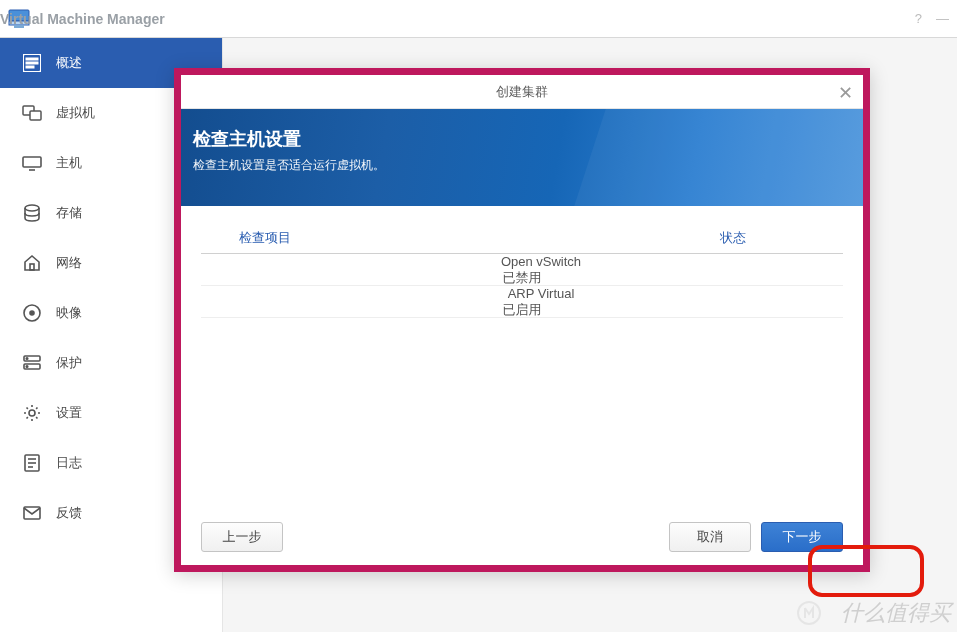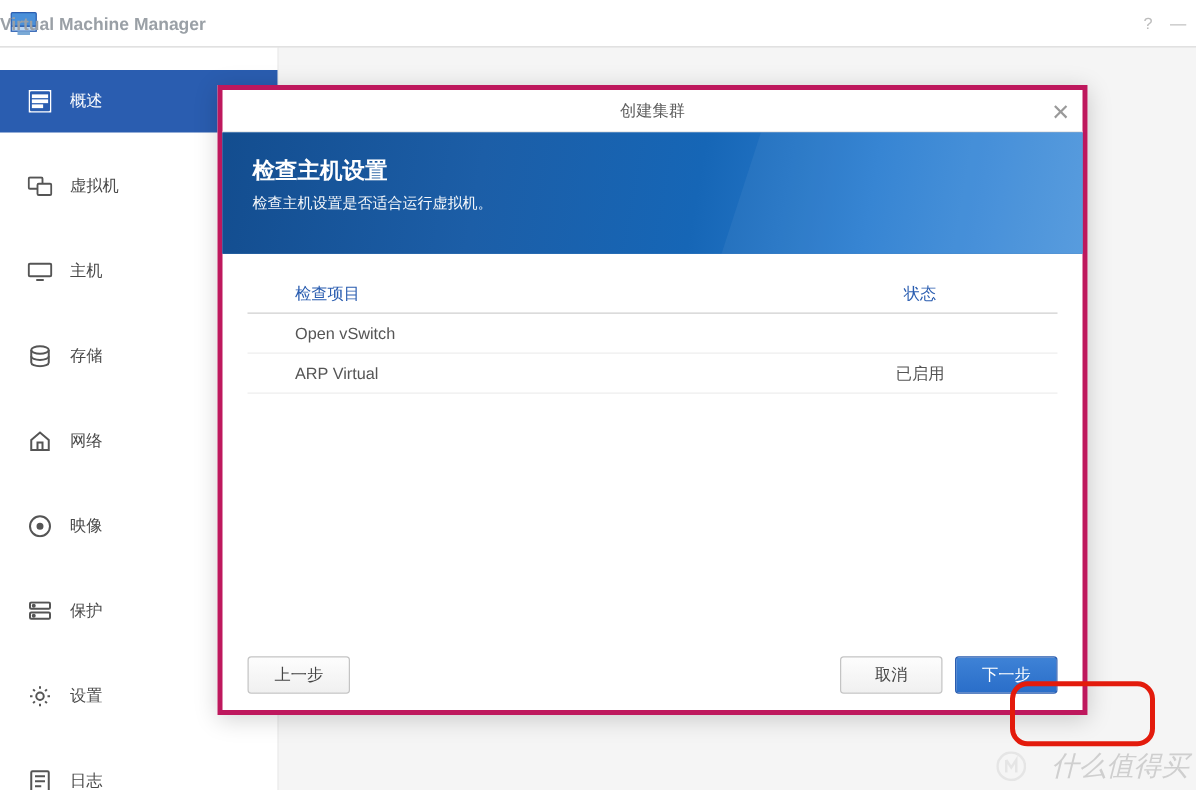--- a/index.html
+++ b/index.html
@@ -51,21 +51,20 @@
   width: 223px;
   border-right: 1px solid #e5e5e5;
 }
 .sidebar-item {
   display: flex;
   align-items: center;
   height: 50px;
   padding-left: 20px;
   color: #4a4a4a;
   cursor: pointer;
-  margin-top: 18px;
 }
 .sidebar-item.active {
   background: #2a5db0;
   color: #fff;
 }
 .sidebar-item .icon-wrap {
   width: 24px;
   display: flex;
   justify-content: center;
   margin-right: 12px;
@@ -78,21 +77,21 @@
 }
 
 
 .modal {
   position: absolute;
   left: 174px;
   top: 68px;
   width: 696px;
   height: 504px;
   background: #fff;
-  border: 4px solid #be185d;
+  border: 7px solid #be185d;
   box-shadow: 0 3px 18px rgba(0,0,0,0.18);
   display: flex;
   flex-direction: column;
 }
 .modal-title {
   height: 34px;
   display: flex;
   align-items: center;
   justify-content: center;
   color: #5d5d5d;
@@ -106,21 +105,21 @@
   top: 7px;
   color: #9a9a9a;
   font-size: 18px;
   cursor: pointer;
 }
 .modal-banner {
   height: 97px;
   background: linear-gradient(100deg, #134d8f 0%, #1c5ea7 30%, #1666b6 55%, #2d7fd1 75%, #4f97dd 100%);
   background-color: #1a61ab;
   color: #fff;
-  padding: 18px 24px 0 24px;
+  padding: 18px 24px 0 12px;
   position: relative;
   overflow: hidden;
 }
 .modal-banner::after {
   content: "";
   position: absolute;
   right: -80px; top: -30px;
   width: 360px; height: 200px;
   background: rgba(255,255,255,0.05);
   transform: skewX(-18deg);
@@ -136,21 +135,21 @@
   border-bottom: 1px solid #eee;
   height: 32px;
   align-items: center;
 }
 .check-table .row.header {
   color: #2a5db0;
   border-bottom: 1px solid #d0d0d0;
 }
 .check-table .col-item { flex: 1; padding-left: 6px; margin-left: 32px; }
 .check-table .col-status { width: 220px; text-align: center; }
-.check-table .row:not(.header) { color: #555; }
+.check-table .row:not(.header) { color: #555; flex-direction: column; }
 
 .modal-footer {
   height: 56px;
   display: flex;
   align-items: center;
   padding: 0 20px;
   gap: 10px;
   justify-content: flex-end;
 }
 .modal-footer .spacer { flex: 1; }
@@ -335,20 +334,21 @@
     <p>检查主机设置是否适合运行虚拟机。</p>
   </div>
   <div class="modal-body">
     <div class="check-table">
       <div class="row header">
         <div class="col-item">检查项目</div>
         <div class="col-status">状态</div>
       </div>
       <div class="row">
         <div class="col-item">Open vSwitch</div>
+        <div class="col-status">已禁用</div>
       </div>
       <div class="row">
         <div class="col-item">ARP Virtual</div>
         <div class="col-status">已启用</div>
       </div>
     </div>
   </div>
   <div class="modal-footer">
     <button class="btn">上一步</button>
     <div class="spacer"></div>

